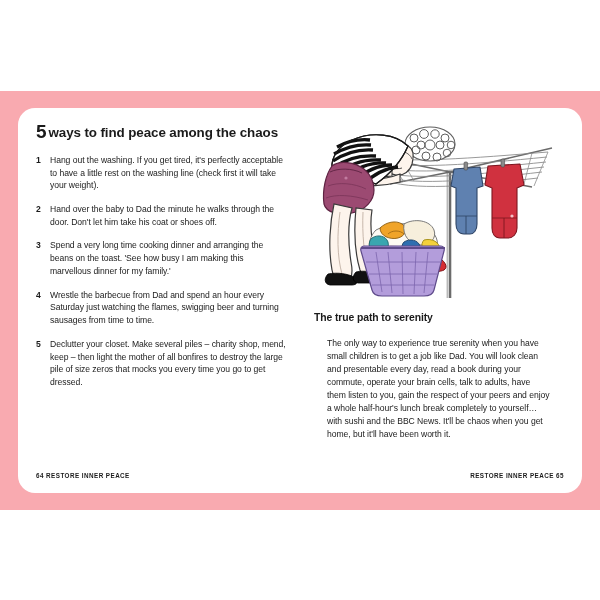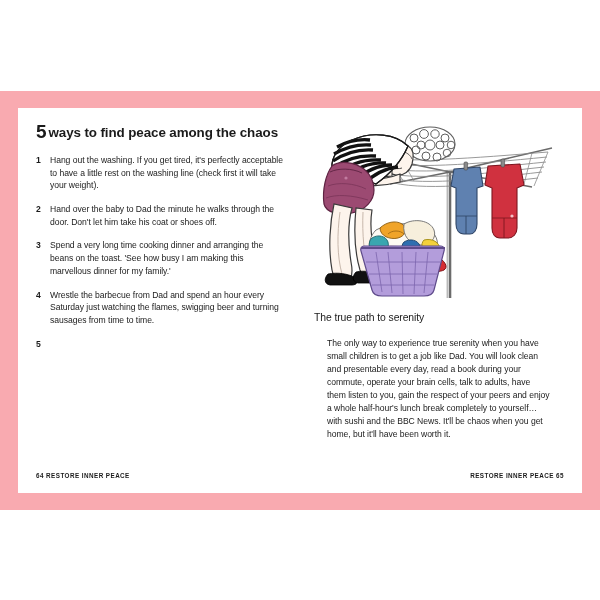--- a/index.html
+++ b/index.html
@@ -30,20 +30,21 @@
   }
 
   
   .spread {
     position: absolute;
     left: 18px;
     top: 108px;
     width: 564px;
     height: 385px;
     background: #ffffff;
+    border-radius: 17px;
   }
 
   .page {
     position: absolute;
     top: 0;
     height: 385px;
     box-sizing: border-box;
   }
   .page.left  { left: 0;     width: 282px; padding: 14px 14px 0 18px; }
   .page.right { left: 282px; width: 282px; padding: 14px 18px 0 14px; }
@@ -84,21 +85,21 @@
     position: absolute;
     left: 0;
     top: 0;
     font-weight: bold;
     font-size: 8.6px;
     color: #1b1b1b;
   }
 
   .sub-head {
     font-size: 10.4px;
-    font-weight: normal;
+    font-weight: bold;
     color: #1b1b1b;
     margin: 0 0 2px 0;
     line-height: 1.2;
     letter-spacing: -0.1px;
   }
   .body-copy {
     font-size: 8.6px;
     line-height: 1.5;
     color: #1b1b1b;
     margin: 13px;
@@ -156,20 +157,21 @@
         <li>
           <span class="num">3</span>
           <span>Spend a very long time cooking dinner and arranging the beans on the toast. 'See how busy I am making this marvellous dinner for my family.'</span>
         </li>
         <li>
           <span class="num">4</span>
           <span>Wrestle the barbecue from Dad and spend an hour every Saturday just watching the flames, swigging beer and turning sausages from time to time.</span>
         </li>
         <li>
           <span class="num">5</span>
+          <span>Declutter your closet. Make several piles – charity shop, mend, keep – then light the mother of all bonfires to destroy the large pile of size zeros that mocks you every time you go to get dressed.</span>
         </li>
       </ol>
 
       <div class="footer left-f">
         <span class="folio">64</span>
         <span>RESTORE INNER PEACE</span>
       </div>
     </div>
 
     <div class="page right">

